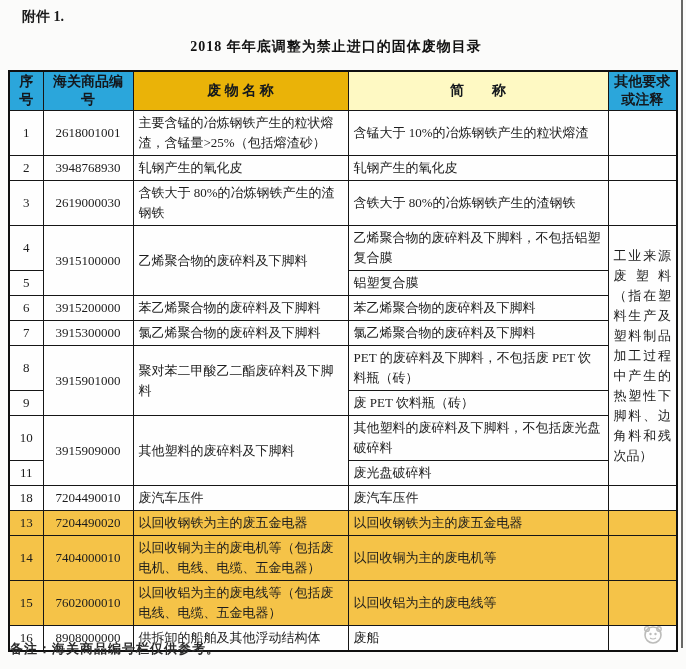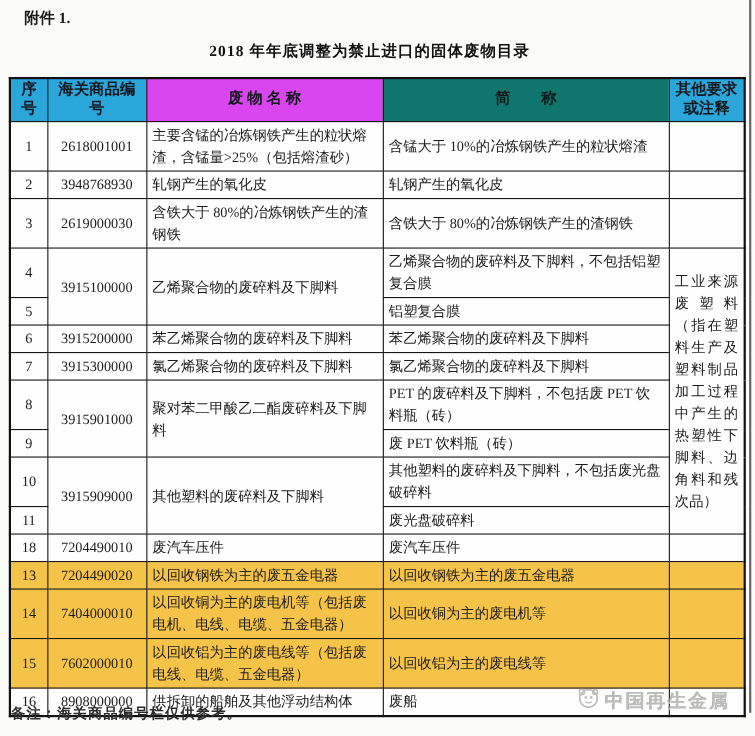--- a/index.html
+++ b/index.html
@@ -131,22 +131,22 @@
       <col class="c-seq">
         <col class="c-code">
         <col class="c-name">
         <col class="c-short">
         <col class="c-other">
     </colgroup>
     <thead>
       <tr>
         <th style="background: rgb(43, 166, 219);">序号</th>
         <th style="background: rgb(43, 166, 219); margin-top: 21px;">海关商品编号</th>
-        <th style="background: #d946ef;">废 物 名 称</th>
-        <th style="background: #0f766e;">简　　称</th>
+        <th style="background: #eab308;">废 物 名 称</th>
+        <th style="background: #fef9c3;">简　　称</th>
         <th style="background: rgb(43, 166, 219);">其他要求或注释</th>
       </tr>
     </thead>
     <tbody id="table-body">
         <tr>
           <td class="cell-seq">1</td>
           <td class="cell-code">2618001001</td>
           <td class="cell-name">主要含锰的冶炼钢铁产生的粒状熔渣，含锰量&gt;25%（包括熔渣砂）</td>
           <td class="cell-short">含锰大于 10%的冶炼钢铁产生的粒状熔渣</td>
           <td class="cell-other"></td>
@@ -252,17 +252,16 @@
     <span>
       <svg width="24" height="22" viewBox="0 0 24 22">
         <circle cx="13" cy="11" r="8" fill="none" stroke="#a6a6a4" stroke-width="1.6"></circle>
         <circle cx="7" cy="5" r="2.4" fill="none" stroke="#a6a6a4" stroke-width="1.4"></circle>
         <circle cx="19" cy="5" r="2.2" fill="none" stroke="#a6a6a4" stroke-width="1.4"></circle>
         <circle cx="10.5" cy="10" r="1.2" fill="#a6a6a4"></circle>
         <circle cx="15.5" cy="10" r="1.2" fill="#a6a6a4"></circle>
         <path d="M10 14 q3 2 6 0" fill="none" stroke="#a6a6a4" stroke-width="1.2"></path>
       </svg>
     </span>
-    <span class="wm-text">中国再生金属</span>
   </div>
 
   <div class="scan-edge-line"></div>
 </div>
 
 </body></html>

